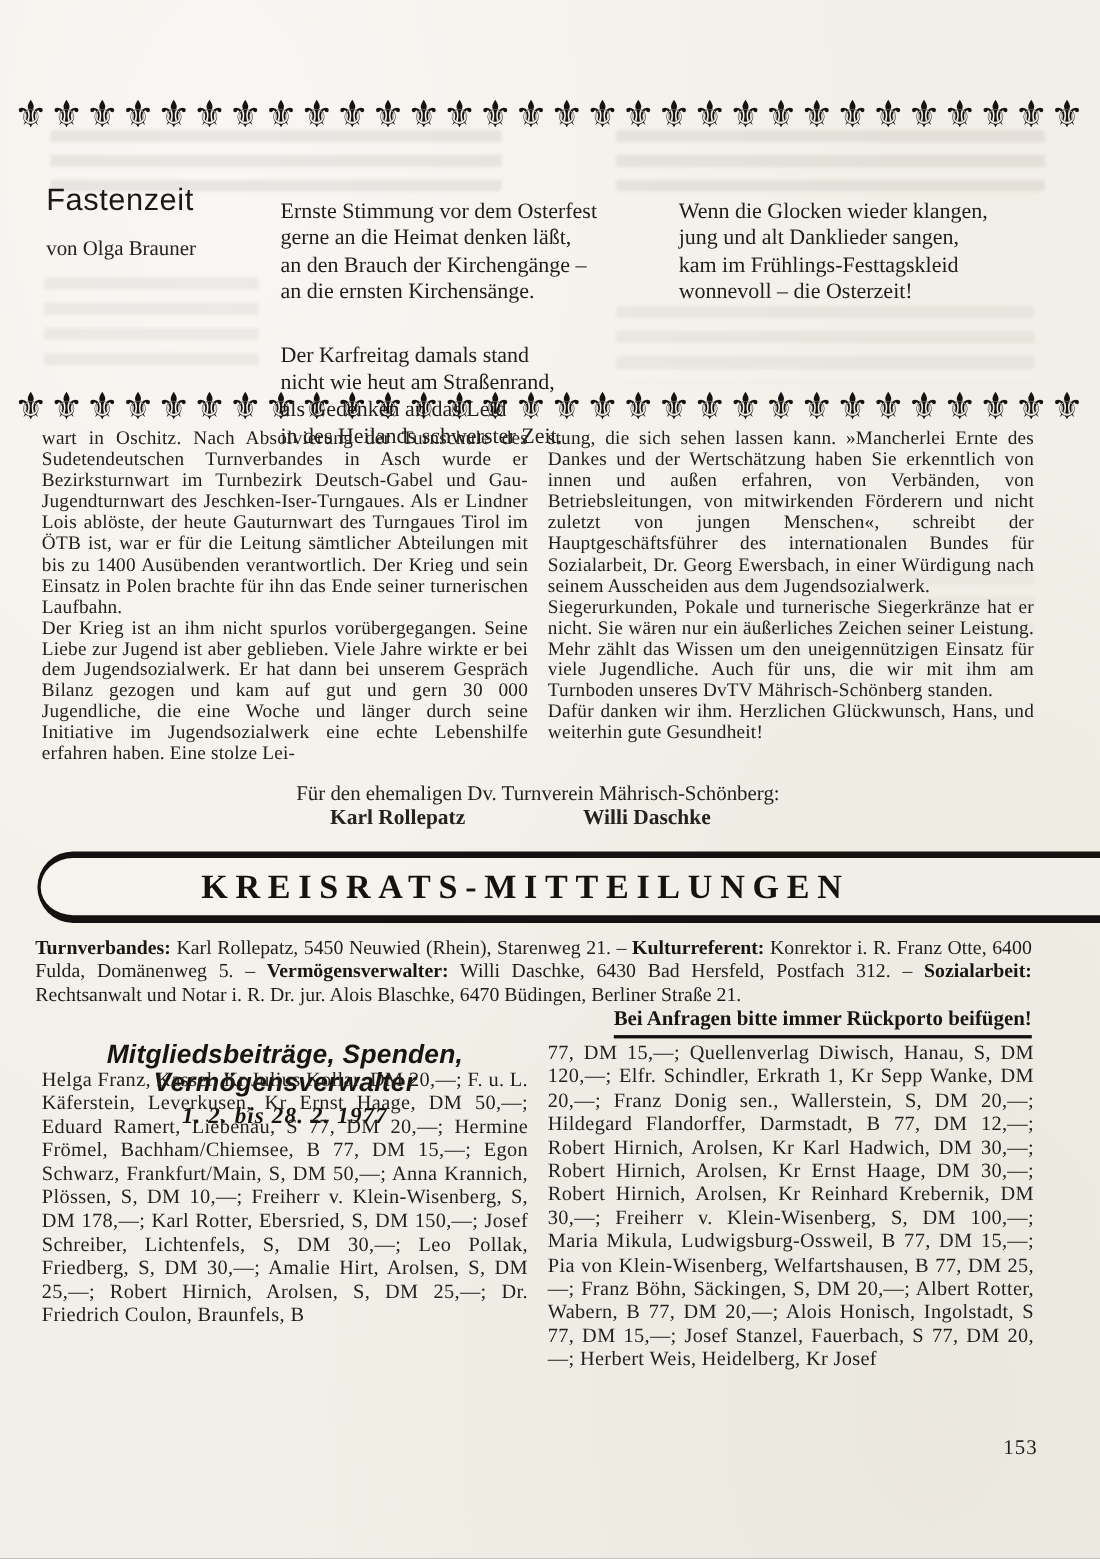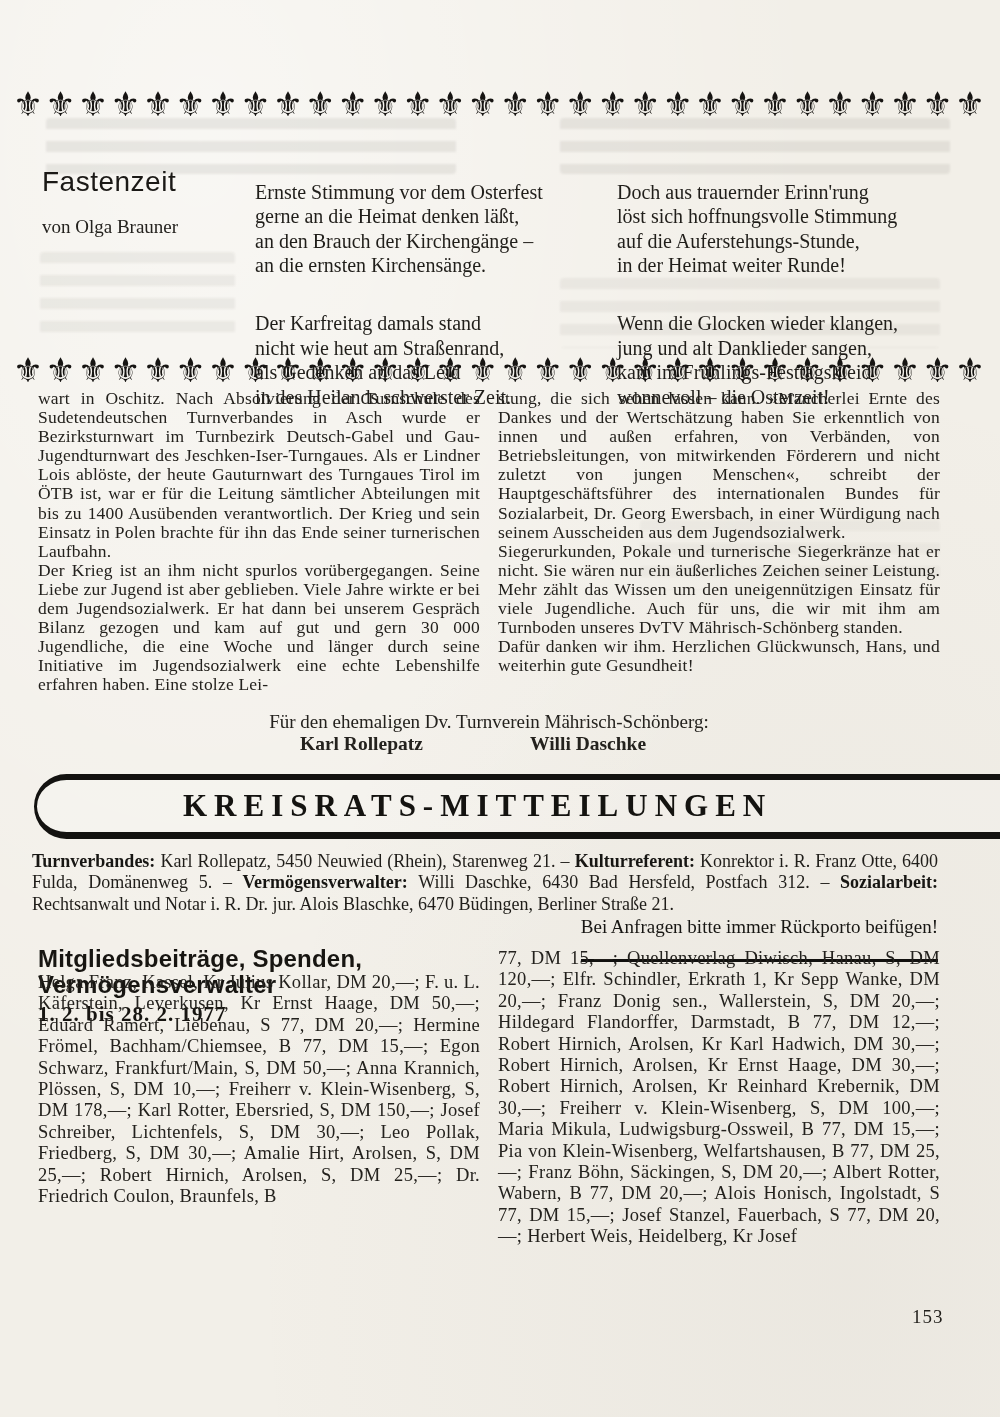--- a/index.html
+++ b/index.html
@@ -72,25 +72,25 @@
     font-weight:bold;font-size:31px;letter-spacing:7px;color:#141310;
     white-space:nowrap;
   }
   .contacts{
     position:absolute;left:32px;top:851px;width:906px;
     font-size:18px;line-height:21.4px;text-align:justify;color:#1f1d19;
   }
   .contacts b{font-weight:bold;color:#171613;}
   .note{
     position:absolute;right:62px;top:916px;
-    font-size:19px;font-weight:normal;color:#171613;
-    border-bottom:3.5px solid #11100e;padding-bottom:21px;
+    font-size:19px;font-weight:bold;color:#171613;
+    border-bottom:3.5px solid #11100e;padding-bottom:3px;
   }
   .don-heading{
-    position:absolute;left:38px;top:946px;width:442px;color:#171511;
+    position:absolute;left:38px;top:946px;width:442px;text-align:center;color:#171511;font-style:italic;
   }
   .don-heading .h-sans{
     font-family:"Liberation Sans", sans-serif;
     font-weight:bold;font-size:24px;line-height:26px;letter-spacing:0.2px;
   }
   .don-heading .h-date{
     font-family:"Liberation Serif", serif;
     font-weight:bold;font-size:21px;margin-top:4px;letter-spacing:1px;
   }
   .don-col{
@@ -125,24 +125,20 @@
       <p class="stanza">Ernste Stimmung vor dem Osterfest
 gerne an die Heimat denken läßt,
 an den Brauch der Kirchengänge –
 an die ernsten Kirchensänge.</p>
       <p class="stanza">Der Karfreitag damals stand
 nicht wie heut am Straßenrand,
 als Gedenken an das Leid
 in des Heilands schwerster Zeit.</p>
     </div>
     <div class="poem-col poem-col-b">
-      <p class="stanza">Doch aus trauernder Erinn'rung
-löst sich hoffnungsvolle Stimmung
-auf die Auferstehungs-Stunde,
-in der Heimat weiter Runde!</p>
       <p class="stanza">Wenn die Glocken wieder klangen,
 jung und alt Danklieder sangen,
 kam im Frühlings-Festtagskleid
 wonnevoll – die Osterzeit!</p>
     </div>
   </div>
 
   <div class="ornament-row" style="top:350px;">⚜⚜⚜⚜⚜⚜⚜⚜⚜⚜⚜⚜⚜⚜⚜⚜⚜⚜⚜⚜⚜⚜⚜⚜⚜⚜⚜⚜⚜⚜</div>
 
   <div>

